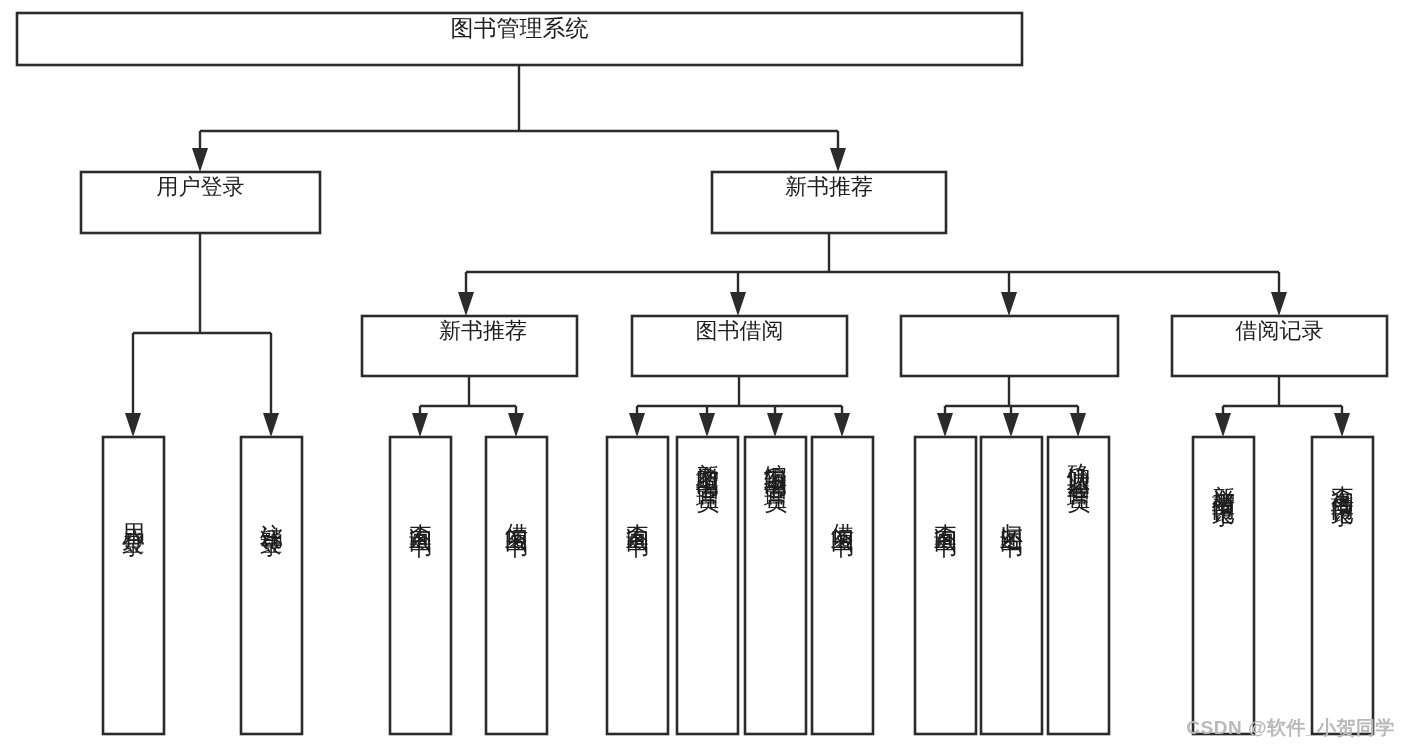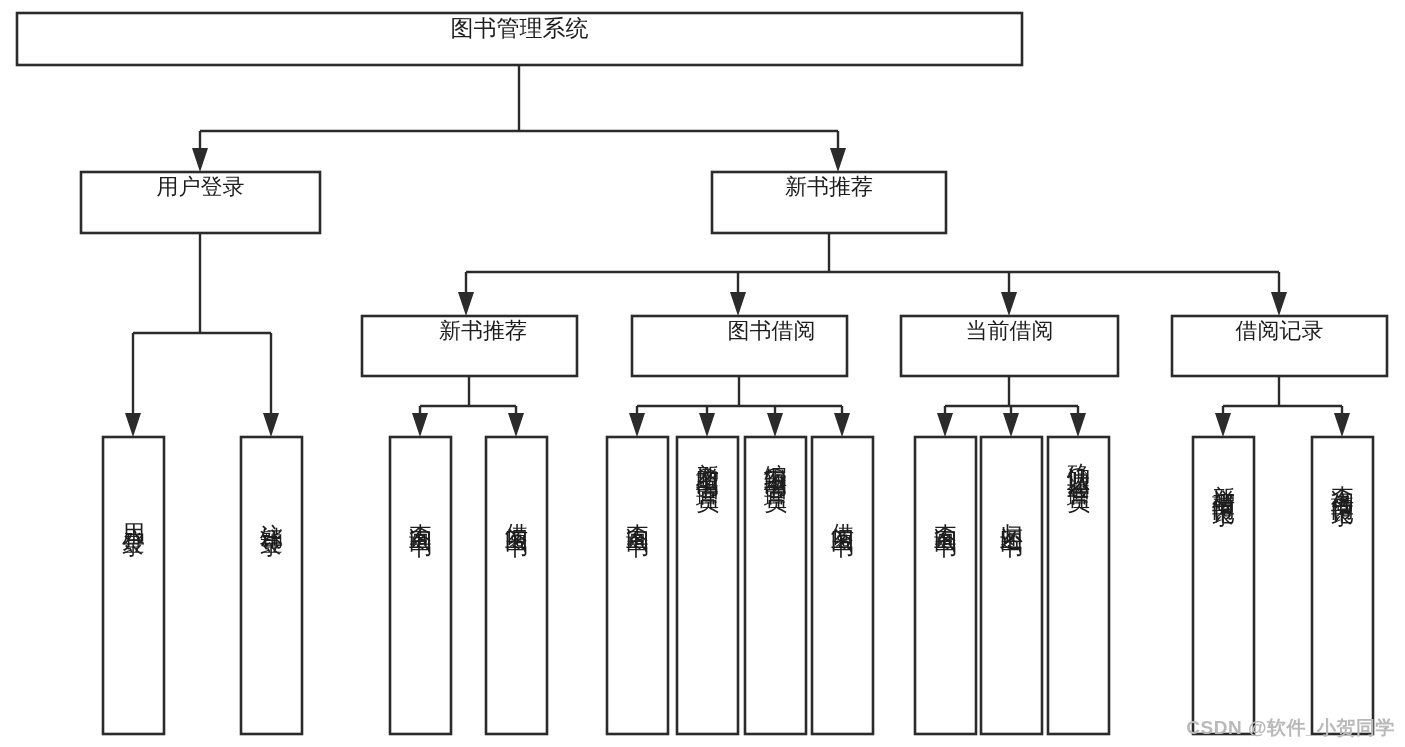--- a/index.html
+++ b/index.html
@@ -203,25 +203,22 @@
   <div class="hlabel-wrap" style="left:81px; top:172px; width:239px; height:61px;">
     <span class="hlabel-text">用户登录</span>
   </div>
   <div class="hlabel-wrap" style="left:712px; top:172px; width:234px; height:61px;">
     <span class="hlabel-text">新书推荐</span>
   </div>
 
   <div class="hlabel-wrap" style="left:362px; top:316px; width:242px; height:60px;">
     <span class="hlabel-text">新书推荐</span>
   </div>
-  <div class="hlabel-wrap" style="left:632px; top:316px; width:215px; height:60px;margin-left:32px;">
+  <div class="hlabel-wrap" style="left:632px; top:316px; width:215px; height:60px;">
     <span class="hlabel-text">图书借阅</span>
-  </div>
-  <div class="hlabel-wrap" style="left:901px; top:316px; width:217px; height:60px;">
-    <span class="hlabel-text">当前借阅</span>
   </div>
   <div class="hlabel-wrap" style="left:1172px; top:316px; width:215px; height:60px;border-radius:30px;">
     <span class="hlabel-text">借阅记录</span>
   </div>
 
   <div class="vlabel-wrap" style="left:103px; top:437px; width:61px; height:297px; padding-top:68px;">
     <span class="vlabel-text">用户登录</span>
   </div>
   <div class="vlabel-wrap" style="left:241px; top:437px; width:61px; height:297px; padding-top:68px;">
     <span class="vlabel-text">注销登录</span>

